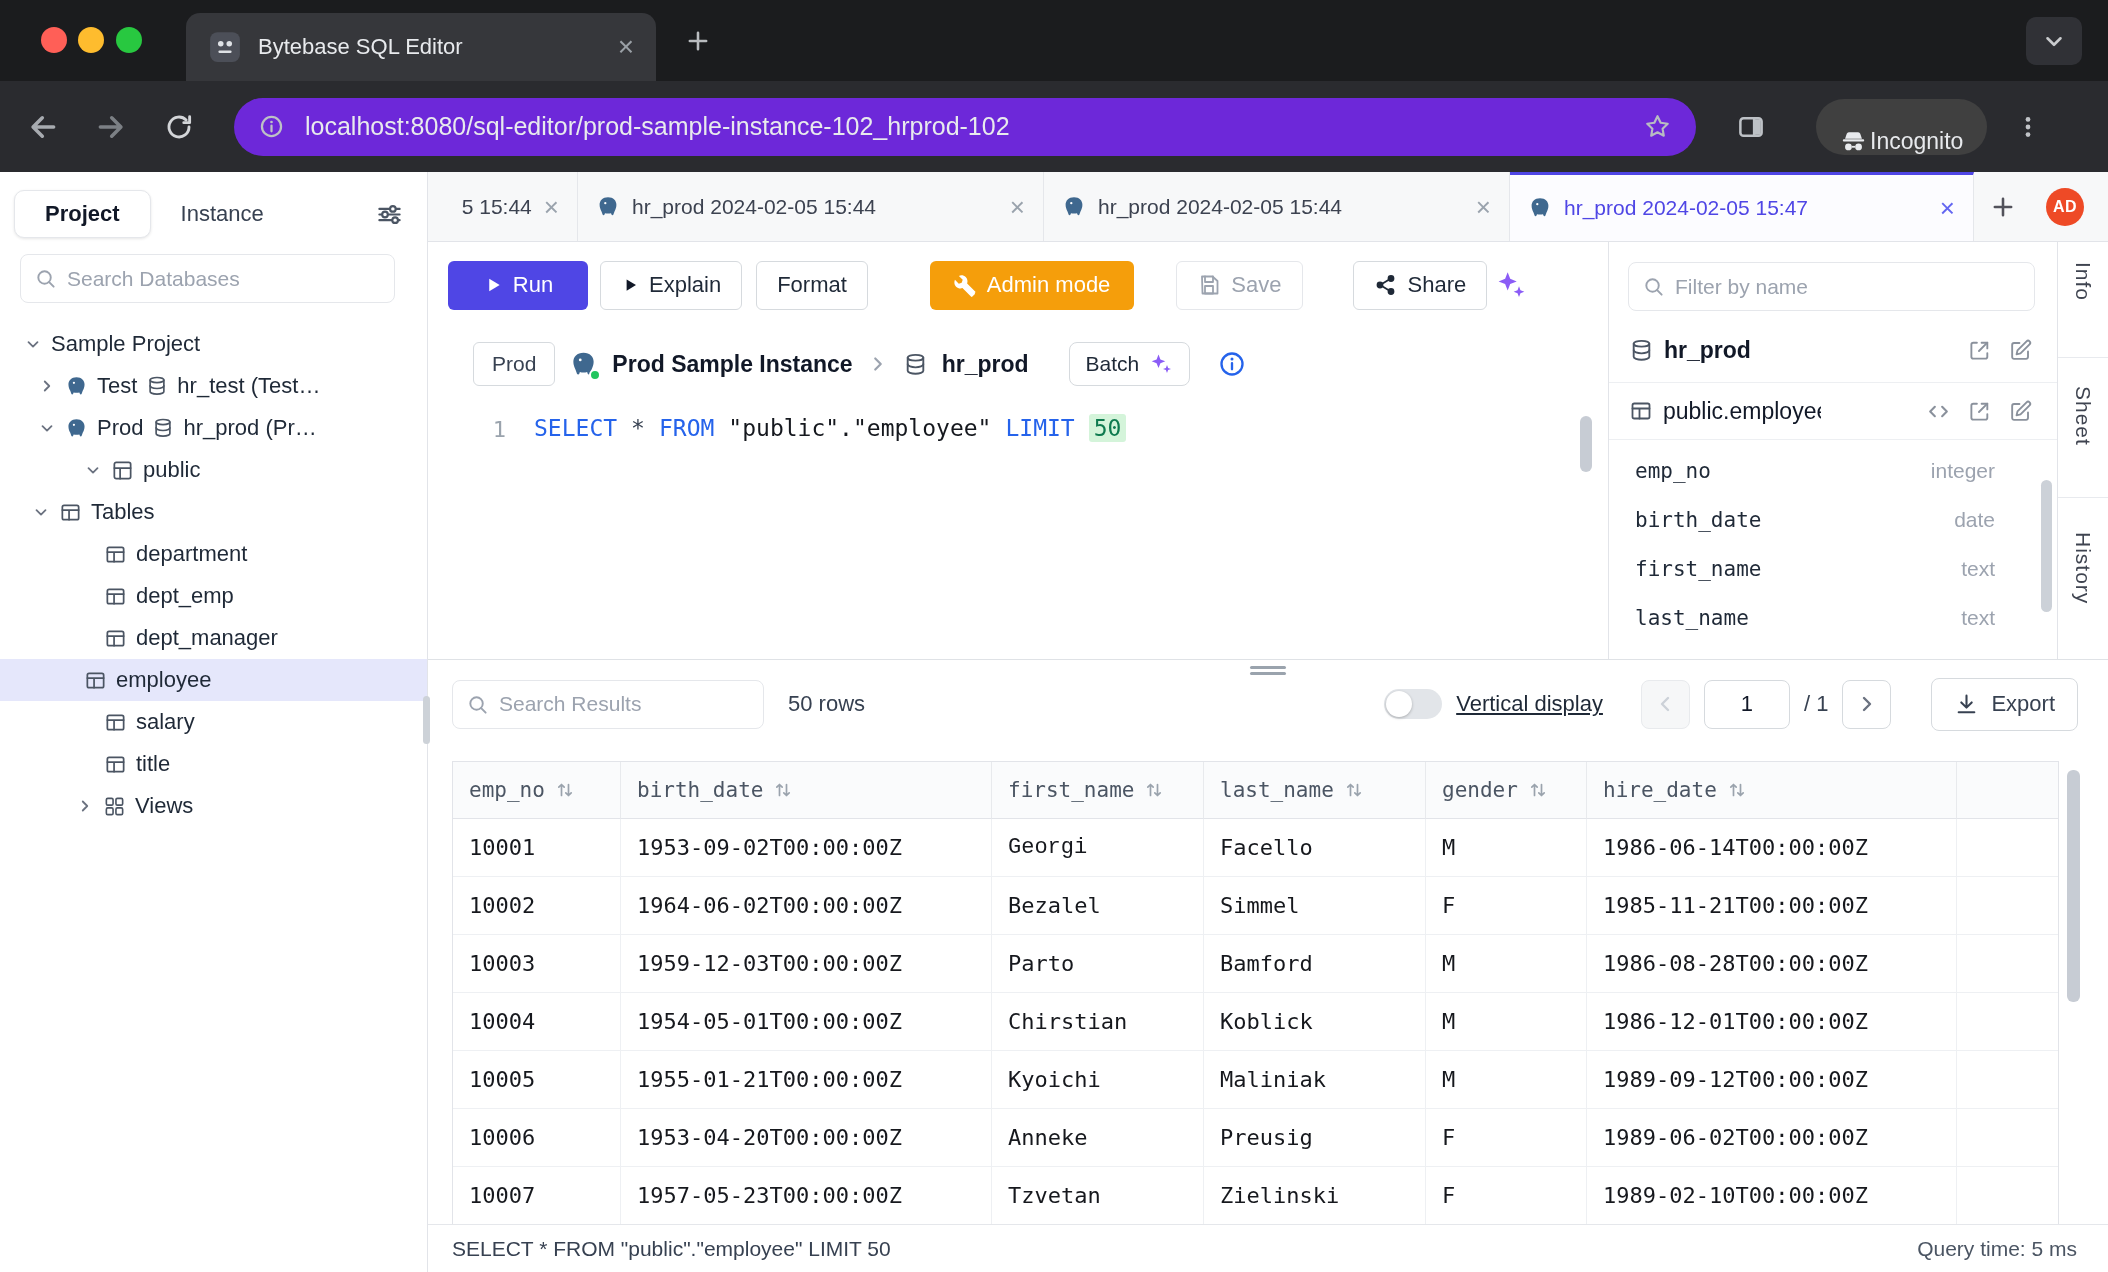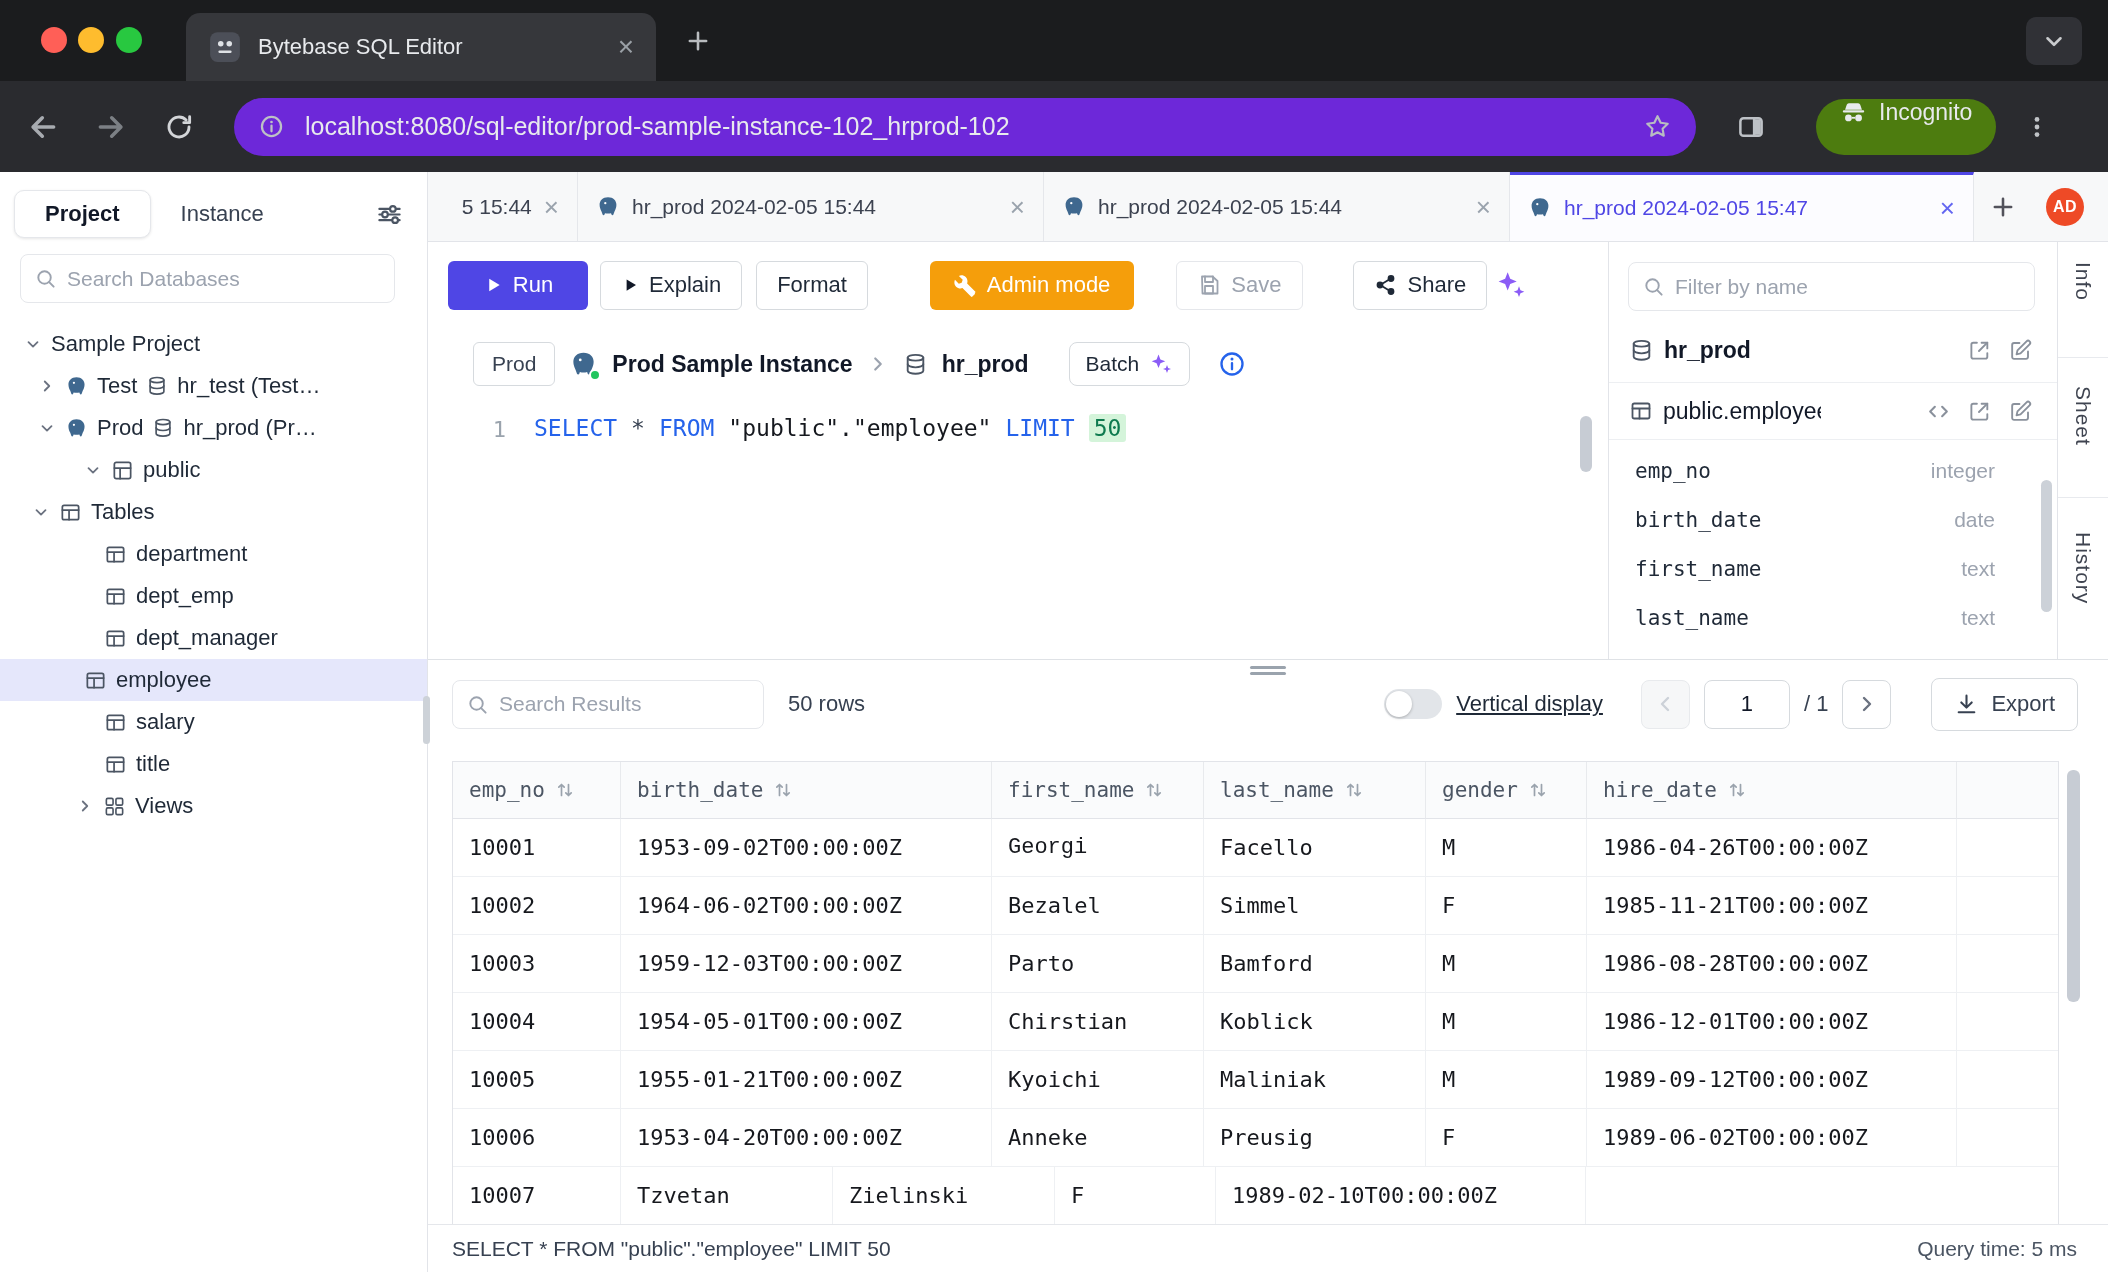--- a/index.html
+++ b/index.html
@@ -26,22 +26,22 @@
              display:flex; align-items:center; justify-content:center; color:#c9cbce; }
   #addr { position:absolute; top:81px; left:0; width:2108px; height:91px; background:#2a2b2f; display:flex; align-items:center; }
   .navic { display:inline-flex; }
   .nav-back { margin-left:26px; }
   .nav-fwd  { margin-left:34px; }
   .nav-re   { margin-left:36px; }
   .urlpill { margin-left:40px; width:1462px; height:58px; border-radius:29px; background:#6d28d9;
              display:flex; align-items:center; gap:20px; padding:0 24px; }
   .url { color:#e8eaed; font-size:25px; flex:1; white-space:nowrap; overflow:hidden; }
   .panelwrap { margin-left:40px; }
-  .incog { margin-left:50px; height:56px; padding:0 24px; border-radius:28px; background:#4d7c0f;
-           display:flex; align-items:flex-start; gap:12px; color:#e8eaed; font-size:23px; }
+  .incog { margin-left:50px; height:56px; padding:0 24px; border-radius:28px; background:#404040;
+           display:flex; align-items:flex-end; gap:3px; color:#e8eaed; font-size:23px; }
   .dots { margin-left:28px; }
 
   
   #app { position:absolute; top:172px; left:0; width:2108px; height:1100px; background:#fff; }
 
   
   #sidebar { position:absolute; top:0; left:0; bottom:0; width:428px; border-right:1px solid #e2e4e9; overflow:hidden; background:#fff; }
   .sb-head { display:flex; align-items:center; padding:18px 24px 14px 14px; }
   .sb-tab-active { border:1px solid #e5e7eb; border-radius:10px; box-shadow:0 1px 3px rgba(0,0,0,.10);
                    padding:10px 30px; font-size:22px; font-weight:700; color:#111827; background:#fff; }
@@ -815,21 +815,21 @@
               </span>
             </div>
             <div class="hcell hlast" style="width: 101px;"></div>
           </div>
           <div class="rrow">
             <div class="bcell" style="width: 168px;">10001</div>
             <div class="bcell" style="width: 371px;">1953-09-02T00:00:00Z</div>
             <div class="bcell" style="width: 212px; font-family: Liberation Mono, monospace;">Georgi</div>
             <div class="bcell" style="width: 222px;">Facello</div>
             <div class="bcell" style="width: 161px;">M</div>
-            <div class="bcell" style="width: 370px;">1986-04-26T00:00:00Z</div>
+            <div class="bcell" style="width: 370px;">1986-06-14T00:00:00Z</div>
             <div class="bcell blast" style="width: 101px;"></div>
           </div>
           <div class="rrow">
             <div class="bcell" style="width: 168px;">10002</div>
             <div class="bcell" style="width: 371px;">1964-06-02T00:00:00Z</div>
             <div class="bcell" style="width: 212px;">Bezalel</div>
             <div class="bcell" style="width: 222px;">Simmel</div>
             <div class="bcell" style="width: 161px;">F</div>
             <div class="bcell" style="width: 370px;">1985-11-21T00:00:00Z</div>
             <div class="bcell blast" style="width: 101px;"></div>
@@ -865,20 +865,21 @@
             <div class="bcell" style="width: 168px;">10006</div>
             <div class="bcell" style="width: 371px;">1953-04-20T00:00:00Z</div>
             <div class="bcell" style="width: 212px;">Anneke</div>
             <div class="bcell" style="width: 222px;">Preusig</div>
             <div class="bcell" style="width: 161px;">F</div>
             <div class="bcell" style="width: 370px;">1989-06-02T00:00:00Z</div>
             <div class="bcell blast" style="width: 101px;"></div>
           </div>
           <div class="rrow">
             <div class="bcell" style="width: 168px;">10007</div>
+            <div class="bcell" style="width: 371px;">1957-05-23T00:00:00Z</div>
             <div class="bcell" style="width: 212px;">Tzvetan</div>
             <div class="bcell" style="width: 222px;">Zielinski</div>
             <div class="bcell" style="width: 161px;">F</div>
             <div class="bcell" style="width: 370px;">1989-02-10T00:00:00Z</div>
             <div class="bcell blast" style="width: 101px;"></div>
           </div>
         </div>
       <div class="rt-scroll"></div>
       <div class="rs-footer">
         <span>SELECT * FROM "public"."employee" LIMIT 50</span>

